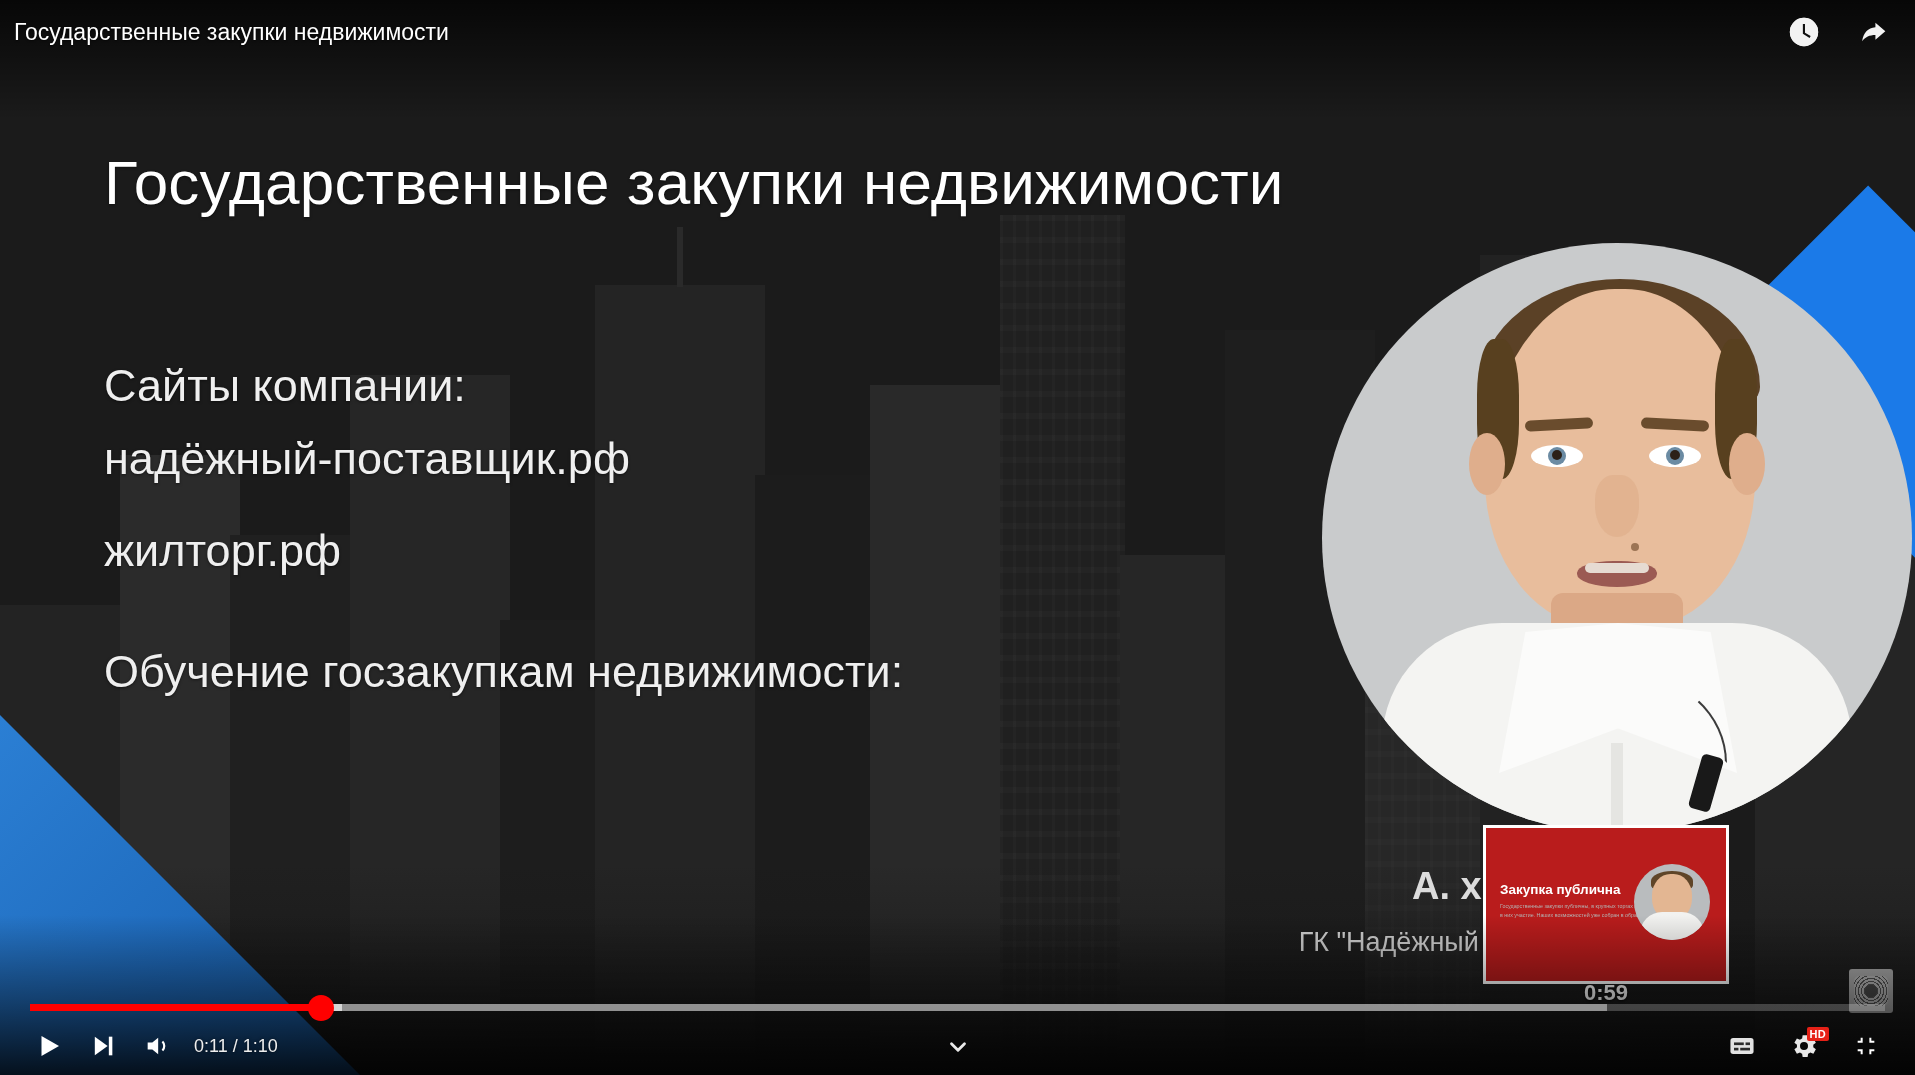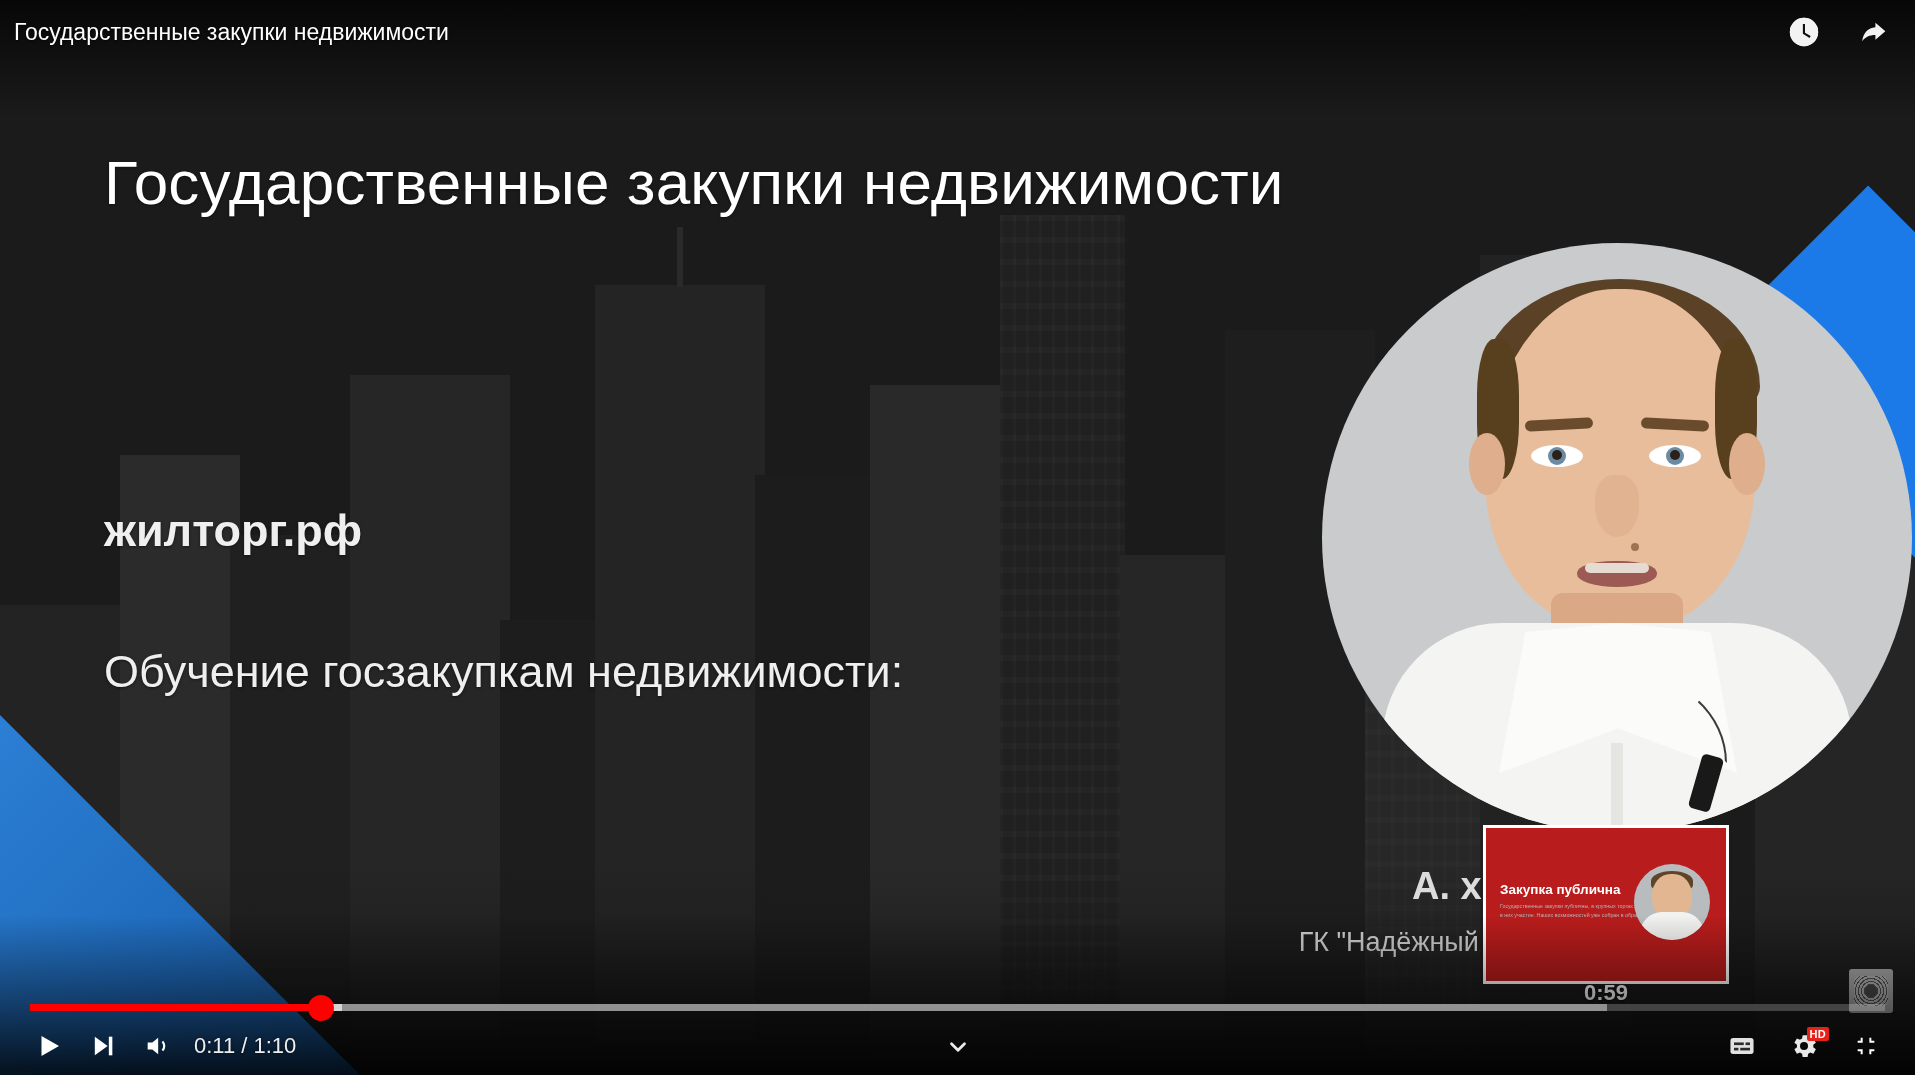--- a/index.html
+++ b/index.html
@@ -72,21 +72,21 @@
     text-shadow: 0 1px 3px rgba(0,0,0,.45);
   }
   .slide-line {
     position: absolute; left: 104px;
     color: #efefef; font-weight: 400;
     font-size: 45px; white-space: nowrap;
     text-shadow: 0 1px 3px rgba(0,0,0,.5);
   }
   #line-sites       { top: 360px; }
   #line-site1       { top: 433px; }
-  #line-site2       { top: 505px; font-weight: bold; }
+  #line-site2       { top: 525px; }
   #line-training    { top: 646px; }
   #line-training-site { top: 718px; }
 
   #presenter-name {
     position: absolute; left: 1060px; top: 865px;
     width: 820px; text-align: center;
     color: #dcdcdc; font-size: 38px; font-weight: bold;
     white-space: nowrap;
   }
   #presenter-company {
@@ -295,21 +295,21 @@
   }
   #controls {
     position: absolute; left: 0; bottom: 0; width: 100%; height: 58px;
     display: flex; align-items: center; padding: 0 22px; box-sizing: border-box;
   }
   .ctrl {
     width: 54px; height: 54px; display: flex;
     align-items: center; justify-content: center; cursor: pointer;
   }
   #time-display {
-    color: #eee; font-size: 22px; margin-left: 10px; white-space: nowrap;
+    color: #eee; font-size: 18px; margin-left: 10px; white-space: nowrap;
     text-shadow: 0 0 3px rgba(0,0,0,.6);
   }
   #controls-right { margin-left: auto; display: flex; align-items: center; gap: 8px; }
   #center-expand {
     position: absolute; left: 50%; bottom: 6px; margin-left: -24px;
     width: 48px; height: 44px; display: flex;
     align-items: center; justify-content: center; cursor: pointer;
   }
   #settings-button { position: relative; }
   #hd-badge {
@@ -349,20 +349,22 @@
       <div class="bldg" style="left:1755px;width:160px; height:700px; background:#252525;"></div>
       <div class="bldg" style="left:0px;   width:1915px;height:210px;background:linear-gradient(to top,#171717,rgba(23,23,23,0));"></div>
     </div>
 
     <div class="ribbon" id="ribbon-blue-tr"></div>
     <div class="ribbon" id="ribbon-white-tr"></div>
     <div class="ribbon" id="ribbon-blue-br"></div>
     <div id="corner-blue-bl-grad"></div>
 
     <div id="slide-title">Государственные закупки недвижимости</div>
+    <div class="slide-line" id="line-sites">Сайты компании:</div>
+    <div class="slide-line" id="line-site1">надёжный-поставщик.рф</div>
     <div class="slide-line" id="line-site2">жилторг.рф</div>
     <div class="slide-line" id="line-training">Обучение госзакупкам недвижимости:</div>
 
     <div id="presenter-name">А.                                        хин</div>
     <div id="presenter-company">ГК "Надёжный поста                     лторг"</div>
 
     <div id="presenter-circle">
       <div class="face-hair"></div>
       <div class="face-head"></div>
       <div class="face-hair-side hair-l"></div>

